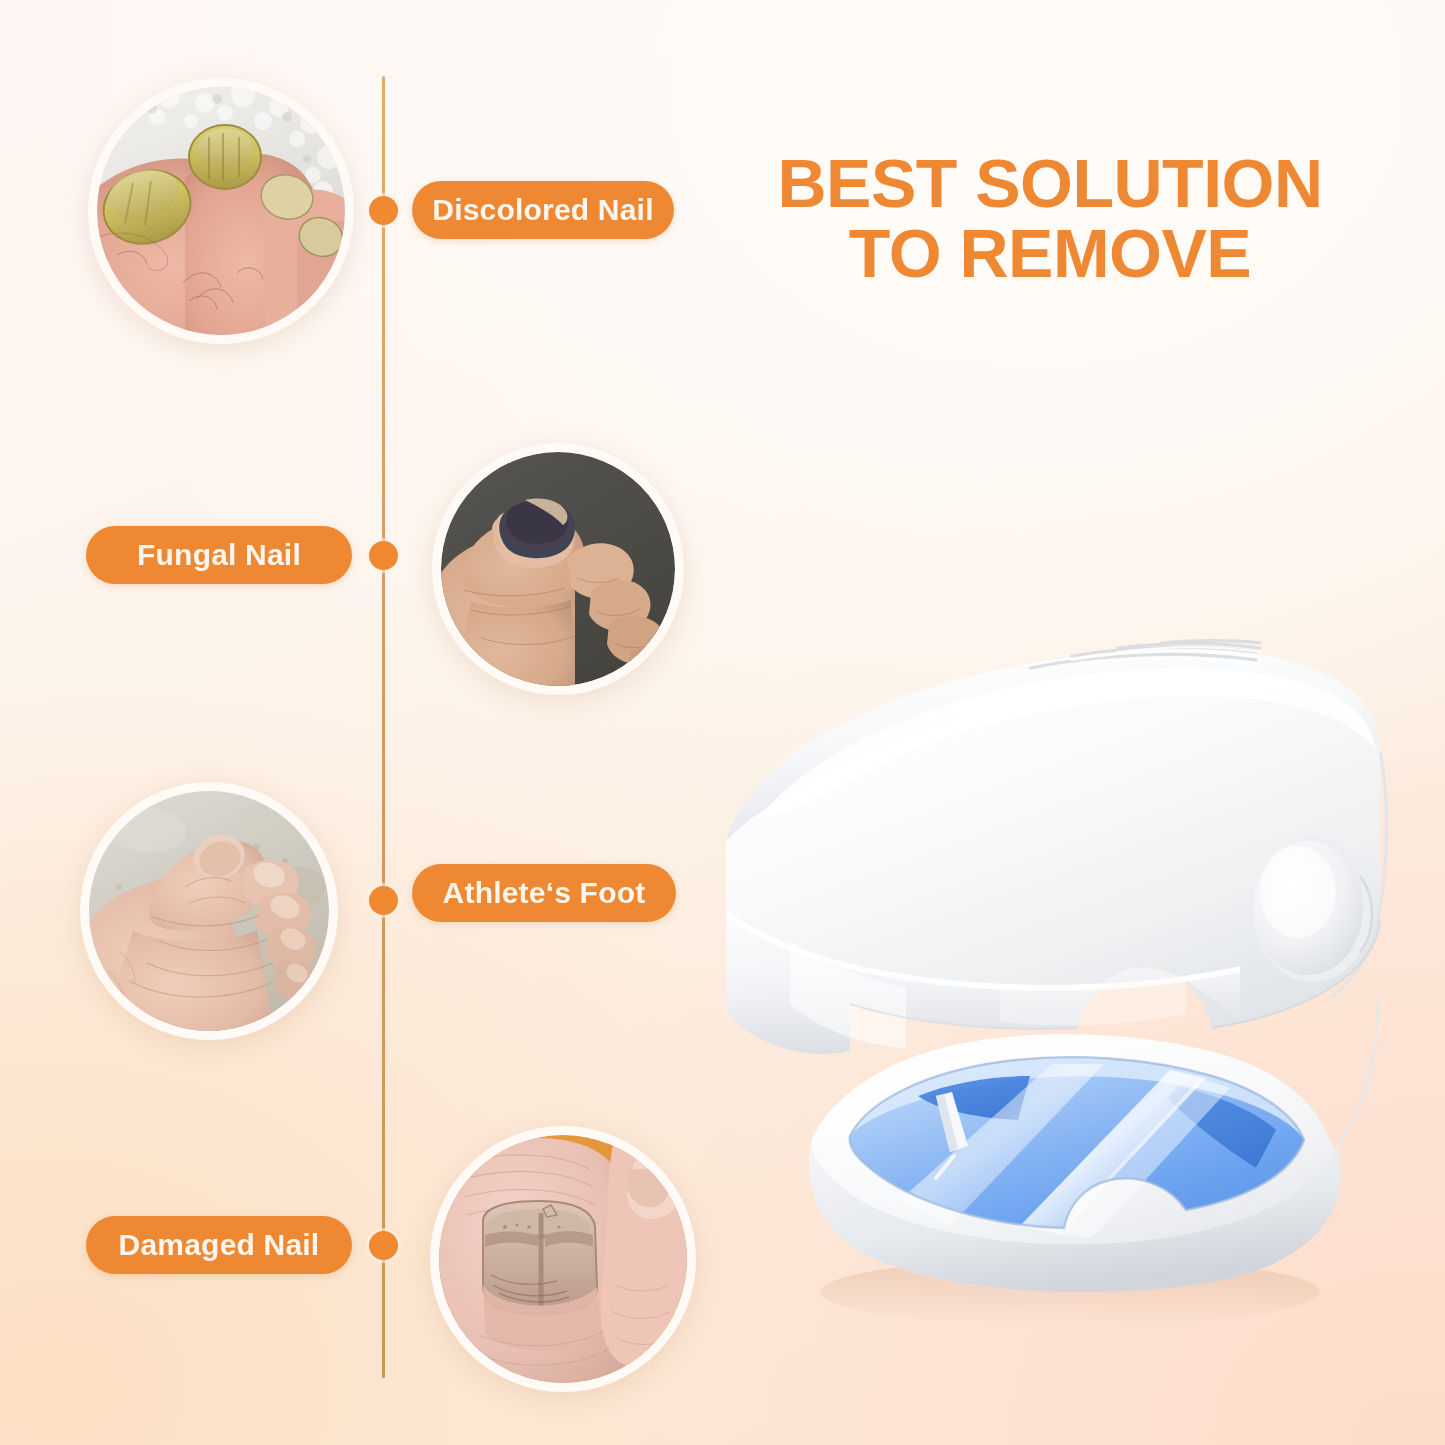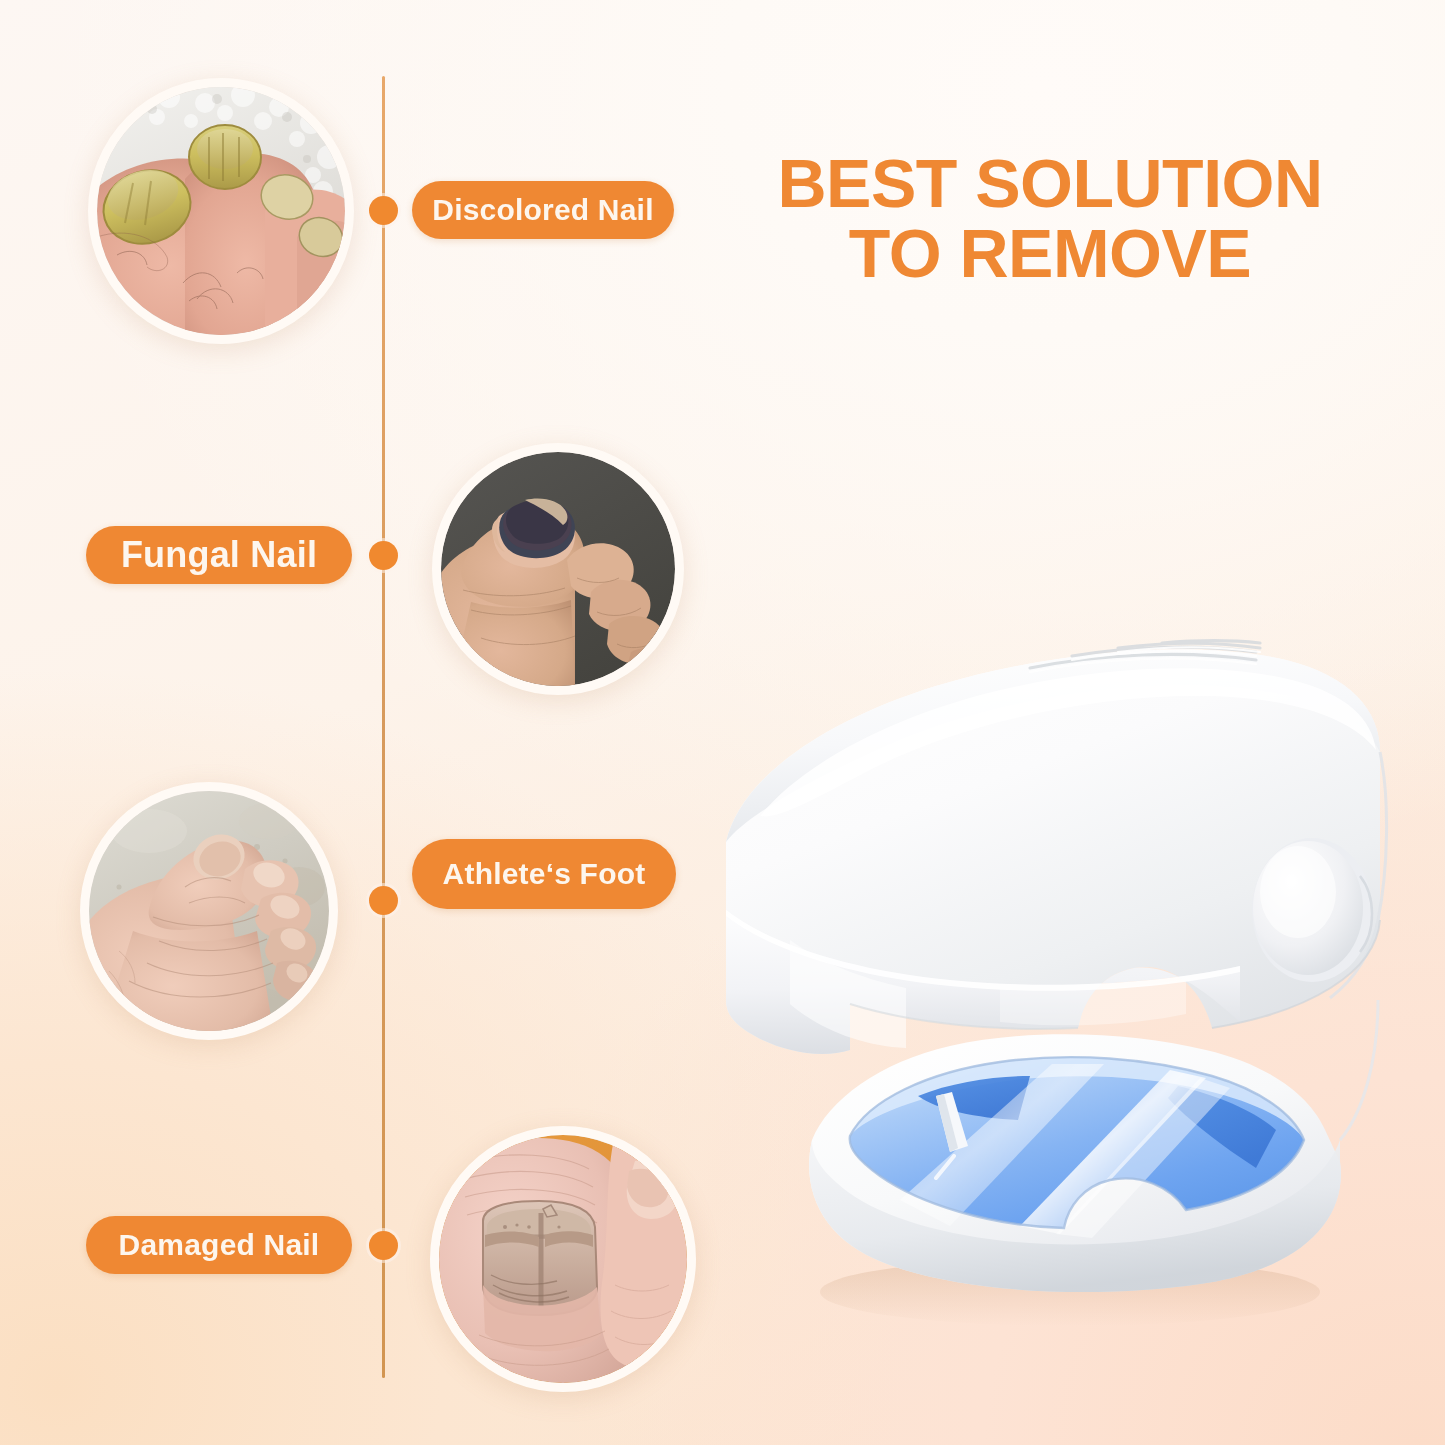--- a/index.html
+++ b/index.html
@@ -318,25 +318,25 @@
 
   <div class="tl-dot" style="left:369px;top:196px;width:29px;height:29px;"></div>
   <div class="tl-dot" style="left:369px;top:541px;width:29px;height:29px;"></div>
   <div class="tl-dot" style="left:369px;top:886px;width:29px;height:29px;"></div>
   <div class="tl-dot" style="left:369px;top:1231px;width:29px;height:29px;"></div>
 
   <div class="pill" style="left:412px;top:181px;width:262px;height:58px;font-size:30px;">
     <span>Discolored Nail</span>
   </div>
 
-  <div class="pill" style="left:86px;top:526px;width:266px;height:58px;font-size:36px;">
+  <div class="pill" style="left:86px;top:526px;width:266px;height:58px;font-size:30px;">
     <span>Fungal Nail</span>
   </div>
 
-  <div class="pill" style="left:412px;top:839px;width:264px;height:70px;font-size:30px;">
+  <div class="pill" style="left:412px;top:864px;width:264px;height:58px;font-size:30px;">
     <span>Athlete‘s Foot</span>
   </div>
 
   <div class="pill" style="left:86px;top:1216px;width:266px;height:58px;font-size:30px;justify-content:center;">
     <span>Damaged Nail</span>
   </div>
 
   <div class="headline" style="left:700px;top:148px;width:700px;font-size:68px;">
     <span class="ln">BEST SOLUTION</span>
     <span class="ln">TO REMOVE</span>

